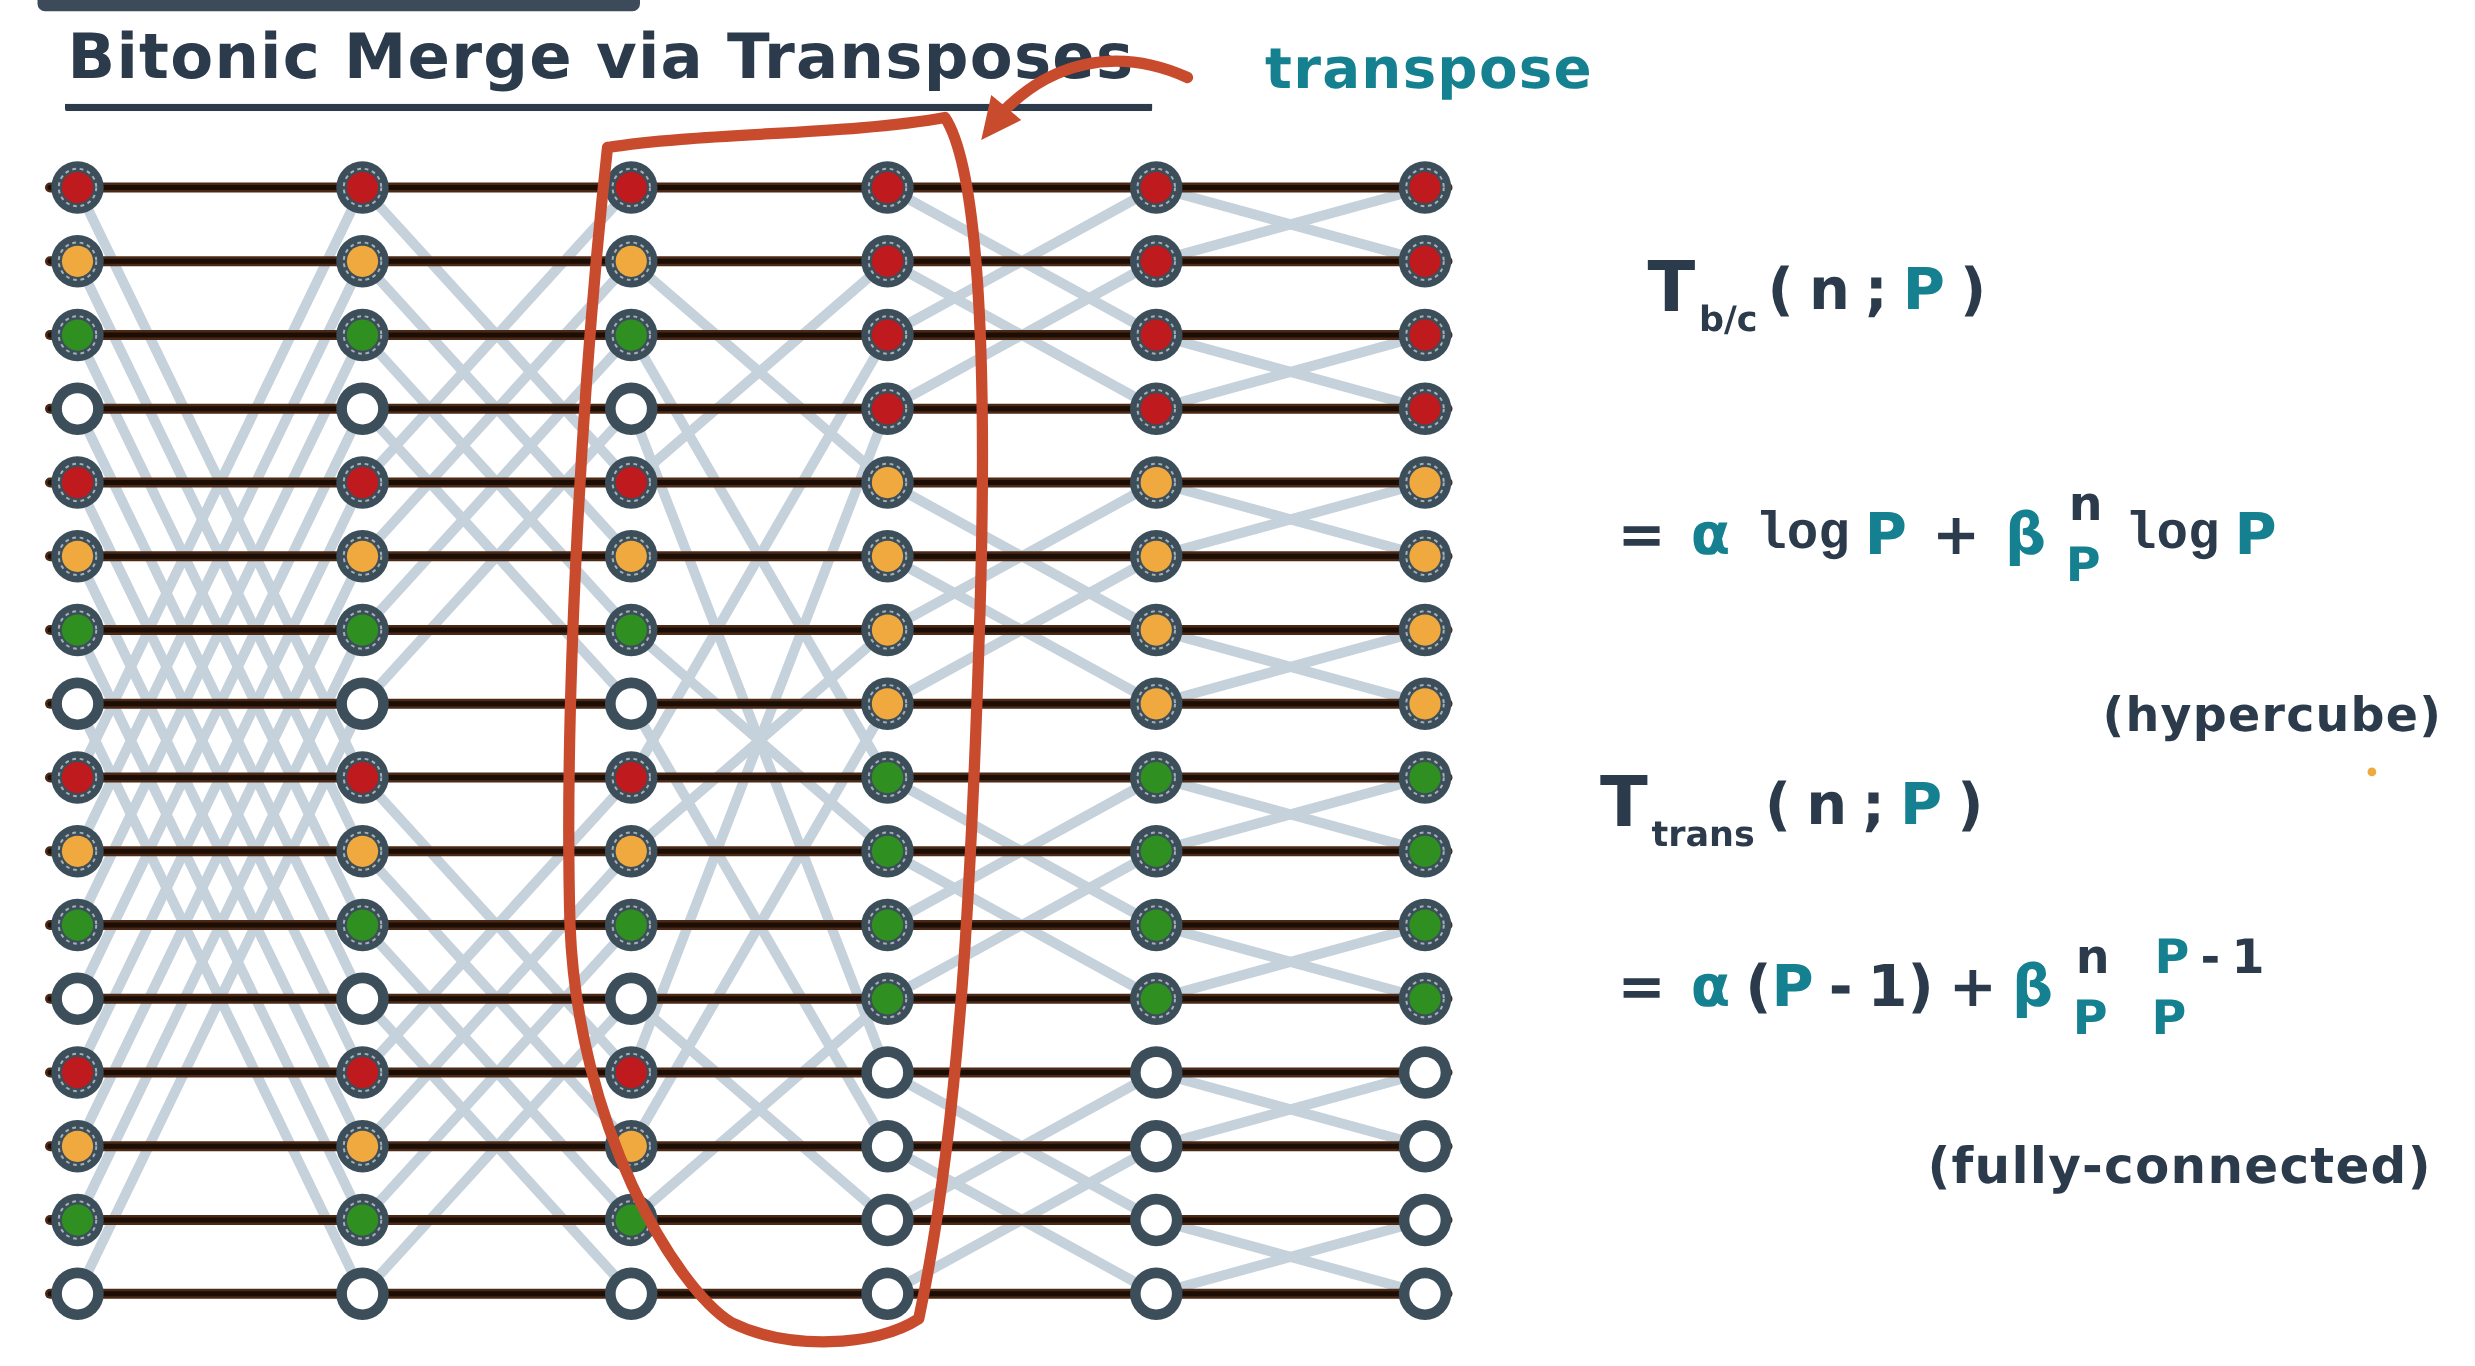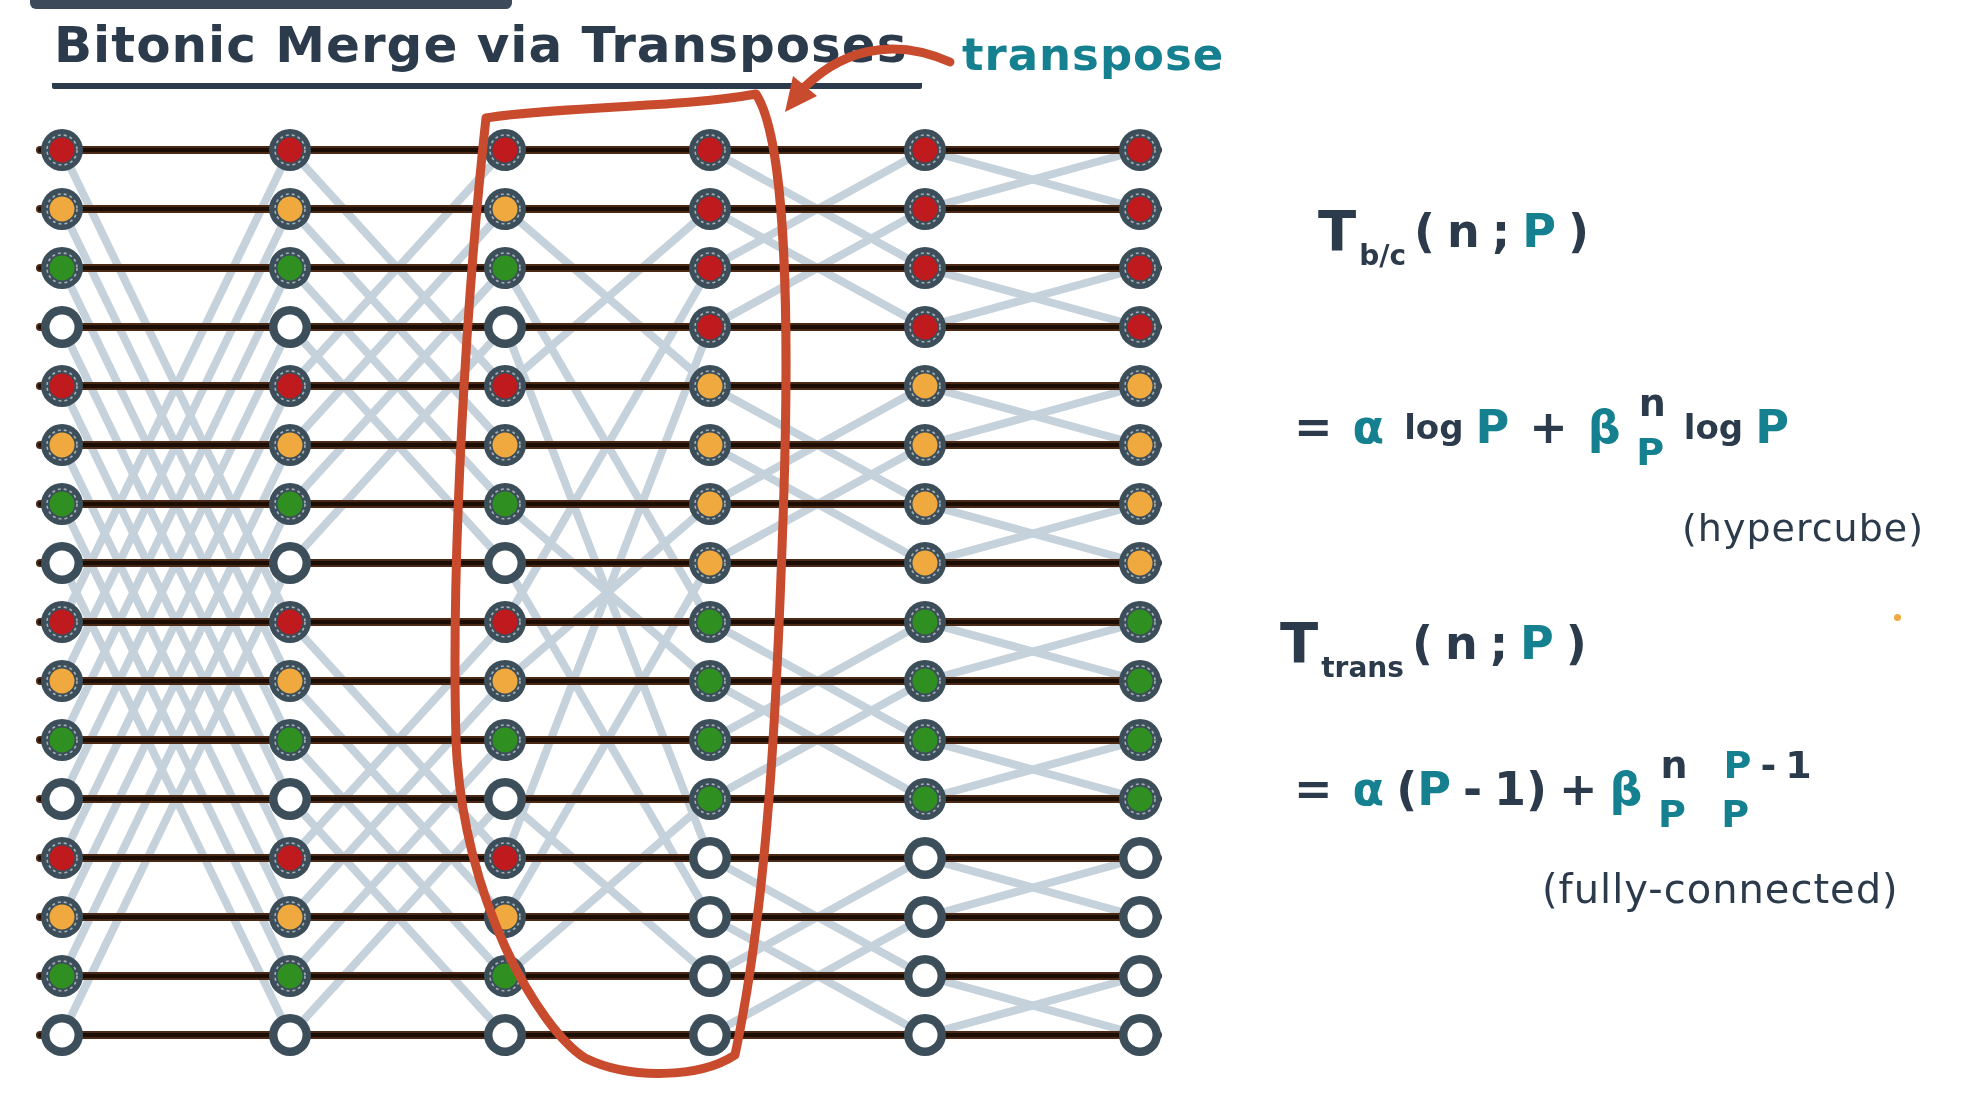--- a/index.html
+++ b/index.html
@@ -16,45 +16,45 @@
     letter-spacing:1px;
     border-bottom:6px solid var(--ink_navy);
     padding:0 14px 9px 2px;border-radius:2px;
   }
   .smudge{
     left:30px;top:0;width:482px;height:9px;background:var(--ink_navy);
     border-radius:0 0 6px 6px;opacity:.92;
   }
   
   .callout{
-    left:962px;top:28px;display:flex;gap:30px;
+    left:1012px;top:28px;display:flex;gap:30px;
     font-size:45px;font-weight:bold;color:var(--ink_teal);
     letter-spacing:1px;
   }
   
   svg.diagram{left:0;top:0;}
   .cross{stroke:var(--cross_line);stroke-width:8;stroke-linecap:round;}
   .wire-outer{stroke:var(--wire_brown);stroke-width:8;stroke-linecap:round;}
   .wire-inner{stroke:var(--wire_dark);stroke-width:4;stroke-linecap:round;}
   .loop{stroke:var(--ink_red);stroke-width:9;fill:none;stroke-linecap:round;stroke-linejoin:round;}
   
   .eq{display:flex;align-items:center;color:var(--ink_navy);font-weight:bold;}
   .eq span{display:inline-block;}
   .big{font-size:56px;}
   .sub{font-size:28px;transform:translateY(19px);margin:12px 8px 0 3px;}
   .t46{font-size:46px;}
-  .t42{font-size:34px;}
+  .t42{font-size:42px;font-family:Liberation Mono, monospace;}
   .teal{color:var(--ink_teal);}
   .gap{margin-left:12px;}
   .gapL{margin-left:20px;}
   .frac{display:flex;flex-direction:column;align-items:center;line-height:1;margin:0 10px;}
   .frac .num{font-size:38px;padding:0 8px 5px;display:flex;gap:9px;}
   .frac .bar{height:6px;background:var(--ink_navy);border-radius:3px;align-self:stretch;}
   .frac .den{font-size:38px;padding-top:6px;}
-  .note{font-size:38px;font-weight:normal;color:var(--ink_navy);letter-spacing:1px;}
+  .note{font-size:38px;font-weight:bold;color:var(--ink_navy);letter-spacing:1px;margin-top:44px;}
   .speck{width:7px;height:7px;border-radius:50%;background:var(--node_orange);}
 </style>
 </head>
 <body>
 
 <div class="abs smudge"></div>
 
 <div class="abs title">Bitonic Merge via Transposes</div>
 
 <div class="abs callout">

